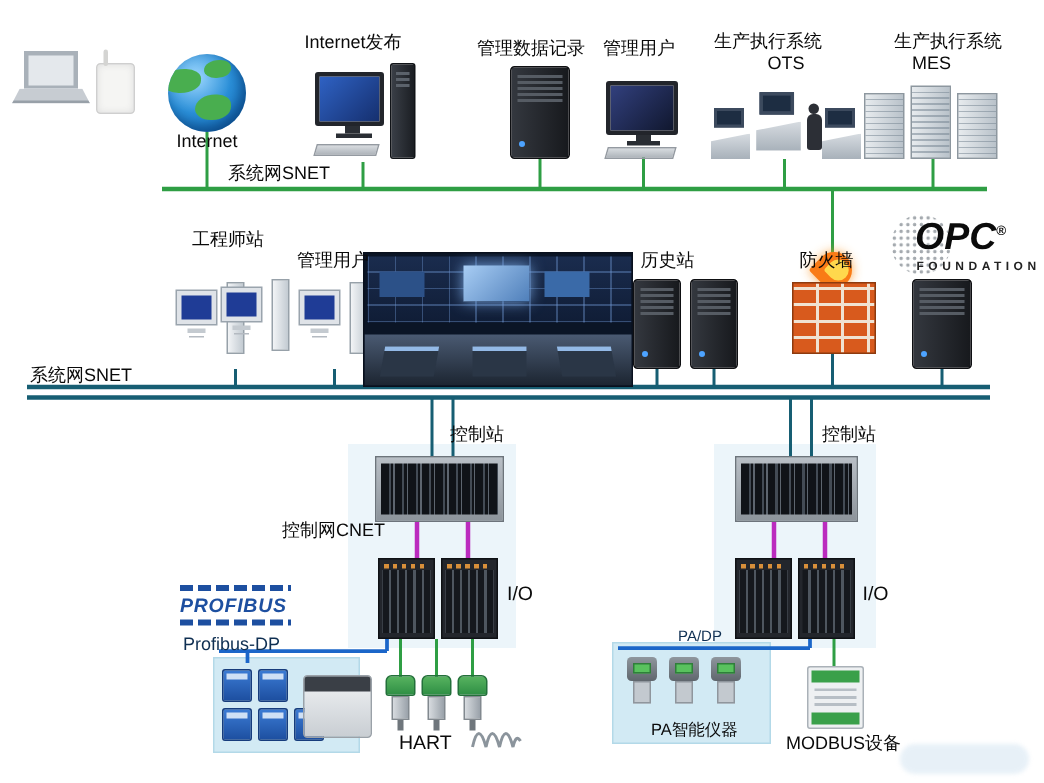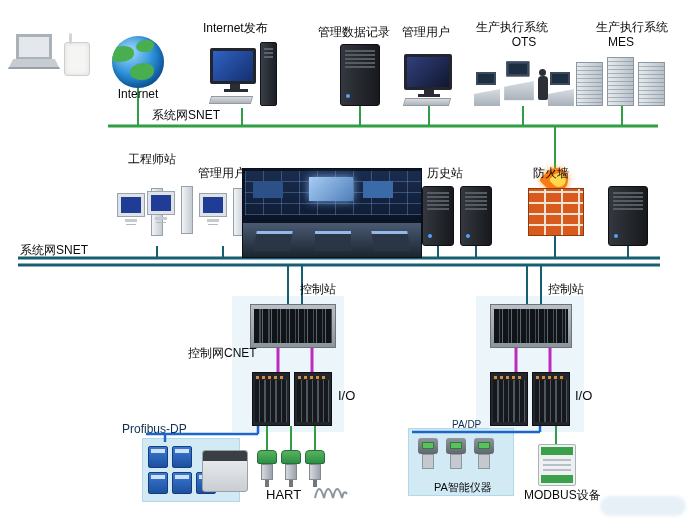--- a/index.html
+++ b/index.html
@@ -252,20 +252,25 @@
   <div class="lbl" style="left:427px;top:167px">历史站</div>
 
   <div class="dev" style="left:528px;top:164px;width:56px;height:74px">
     <div class="flame" style="left:16px;top:4px">
         <i></i>
       </div>
     <div class="fwall"></div>
   </div>
   <div class="lbl" style="left:533px;top:167px">防火墙</div>
 
+  <div class="dev opclogo" style="left:596px;top:146px">
+    <i class="opc-globe"></i>
+    <div class="opc-main"><span>OPC</span><sup>®</sup></div>
+    <div class="opc-sub">FOUNDATION</div>
+  </div>
   <div class="dev srv" style="left:608px;top:186px;width:40px;height:60px">
       <i></i>
       <u></u>
     </div>
 
   <div class="lbl" style="left:20px;top:244px">系统网SNET</div>
 
   <div class="lbl" style="left:300px;top:283px">控制站</div>
   <div class="lbl" style="left:548px;top:283px">控制站</div>
 
@@ -291,20 +296,25 @@
   <div class="dev iorack" style="left:490px;top:372px;width:38px;height:54px">
       <u></u>
       <i></i>
     </div>
   <div class="dev iorack" style="left:532px;top:372px;width:38px;height:54px">
       <u></u>
       <i></i>
     </div>
   <div class="lbl" style="left:575px;top:389px;font-size:13px">I/O</div>
 
+  <div class="dev" style="left:120px;top:388px;width:74px">
+    <i class="pbbar"></i>
+    <div class="pbtxt">PROFIBUS</div>
+    <i class="pbbar"></i>
+  </div>
   <div class="lbl" style="left:122px;top:423px;color:#0f2f52">Profibus-DP</div>
 
   <div class="dev" style="left:148px;top:444px;width:86px;height:54px">
     <div class="pbm" style="left:0;top:2px">
         <i></i>
       </div>
     <div class="pbm" style="left:24px;top:2px">
         <i></i>
       </div>
     <div class="pbm" style="left:0;top:28px">

